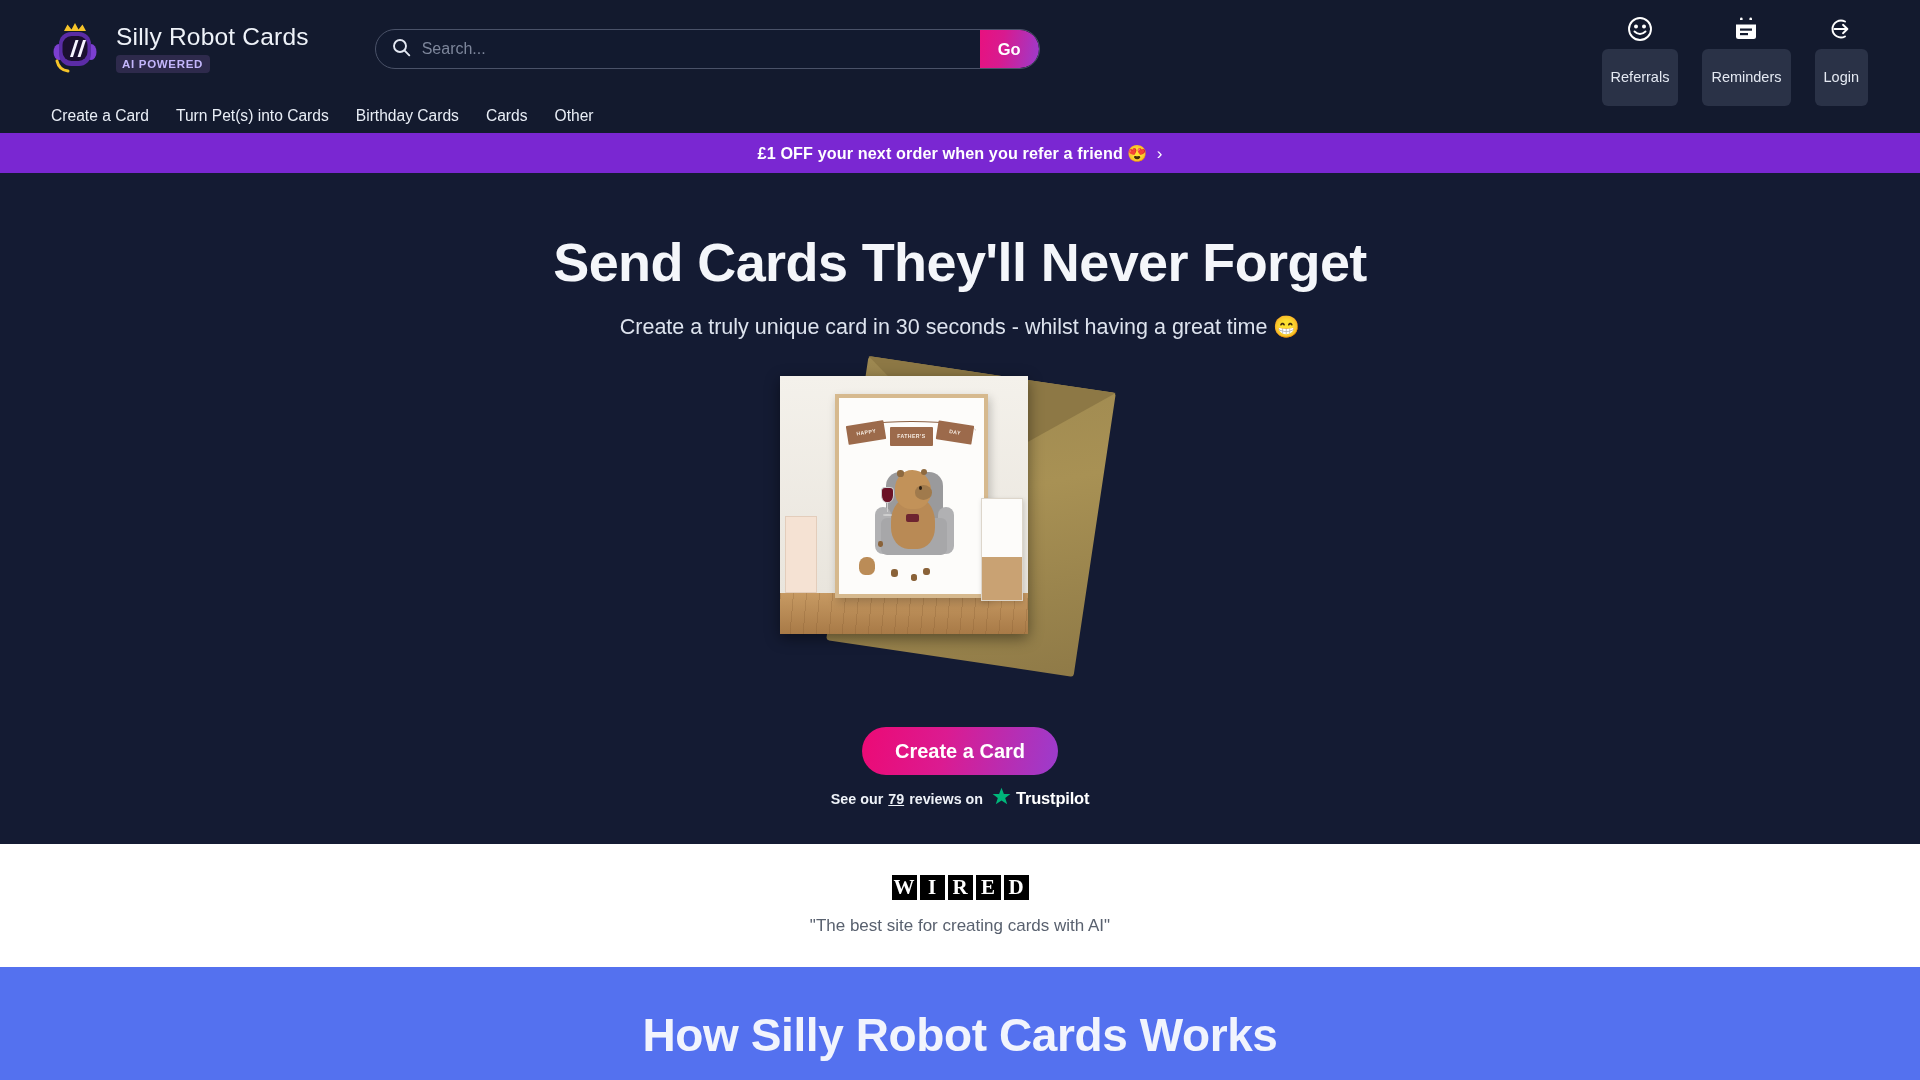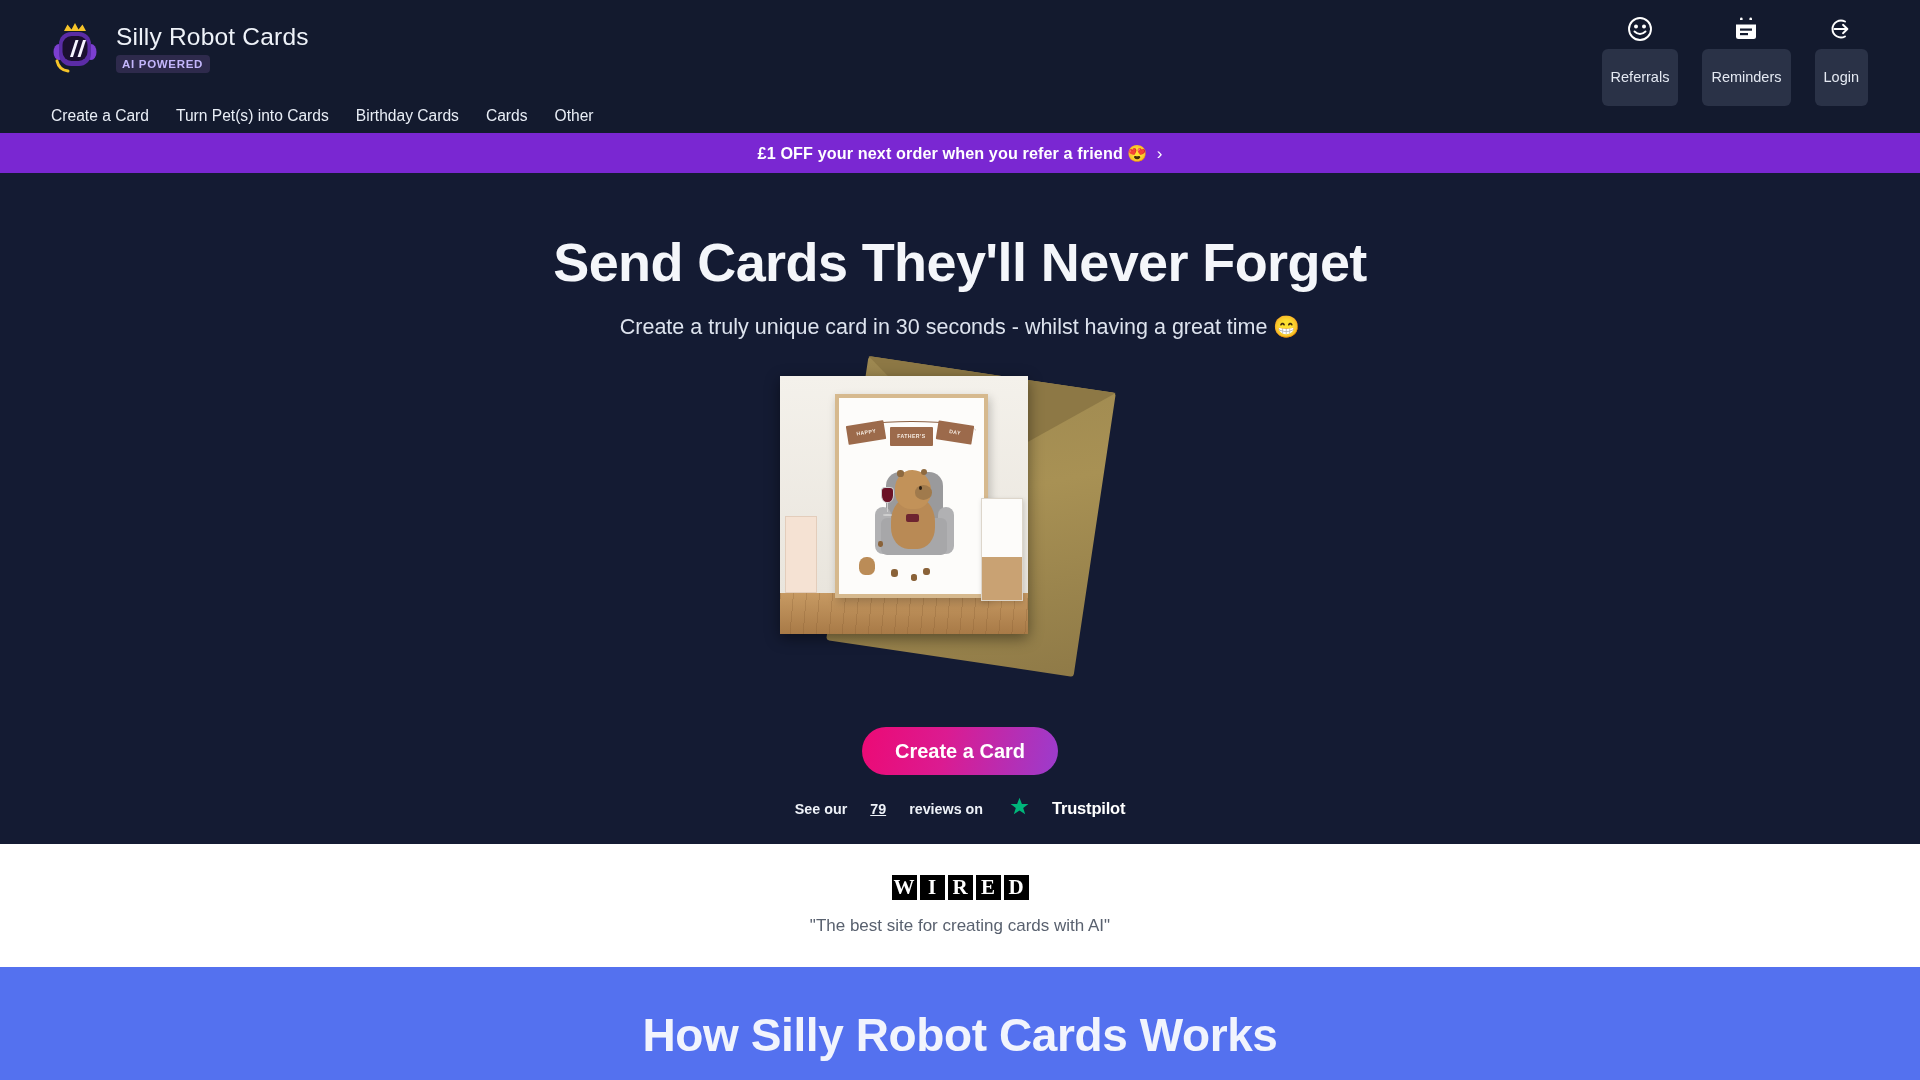--- a/index.html
+++ b/index.html
@@ -218,22 +218,22 @@
   
   .cta-btn {
     display:block; margin:28px auto 0;
     width:196px; height:48px;
     border:none; cursor:pointer; border-radius:26px;
     background:linear-gradient(100deg,#ec0a75 0%,#db1b91 42%,#9b3ccd 100%);
     color:#fff; font-size:20px; font-weight:700;
     font-family:"Liberation Sans", sans-serif;
   }
   .trust {
-    margin-top:22px;
-    display:flex; align-items:center; justify-content:center; gap:23px;
+    margin-top:12px;
+    display:flex; align-items:center; justify-content:center; gap:5px;
   }
   .trust-text { color:#eef2f8; font-size:14.3px; font-weight:700; }
   .trust-count { font-weight:700;text-decoration:underline; }
   .tp-star { margin-left:4px; }
   .tp-name { color:#ffffff; font-size:16.5px; font-weight:700; letter-spacing:-.2px; }
 
   
   .press {
     background:#ffffff; height:123px;
     display:flex; flex-direction:column;
@@ -281,20 +281,30 @@
             <path d="M20 36 L25.5 19 L28.5 19 L23 36 Z" fill="#f7f4ff"></path>
             <path d="M27.5 36 L33 19 L36 19 L30.5 36 Z" fill="#f7f4ff"></path>
           </svg>
         </div>
         <div class="brand-text">
           <div class="brand-name">Silly Robot Cards</div>
           <div class="badge-ai">AI POWERED</div>
         </div>
       </div>
 
+      <div class="search-wrap">
+        <span class="search-icon">
+          <svg width="19" height="19" viewBox="0 0 19 19">
+            <circle cx="8" cy="8" r="6" stroke="#e3e8f2" stroke-width="1.9" fill="none"></circle>
+            <line x1="12.4" y1="12.4" x2="17.3" y2="17.3" stroke="#e3e8f2" stroke-width="1.9" stroke-linecap="round"></line>
+          </svg>
+        </span>
+        <input class="search-input" type="text" placeholder="Search..." style="">
+        <button class="go-btn">Go</button>
+      </div>
 
       <div class="header-actions">
 
         <div class="ha-item">
           <span class="ha-icon">
             <svg width="26" height="26" viewBox="0 0 26 26">
               <circle cx="13" cy="13" r="11" stroke="#ffffff" stroke-width="1.9" fill="none"></circle>
               <circle cx="9" cy="10.5" r="2" fill="#ffffff"></circle>
               <circle cx="17" cy="10.5" r="2" fill="#ffffff"></circle>
               <path d="M7.5 15.5 Q13 20.5 18.5 15.5" stroke="#ffffff" stroke-width="1.9" fill="none" stroke-linecap="round"></path>

